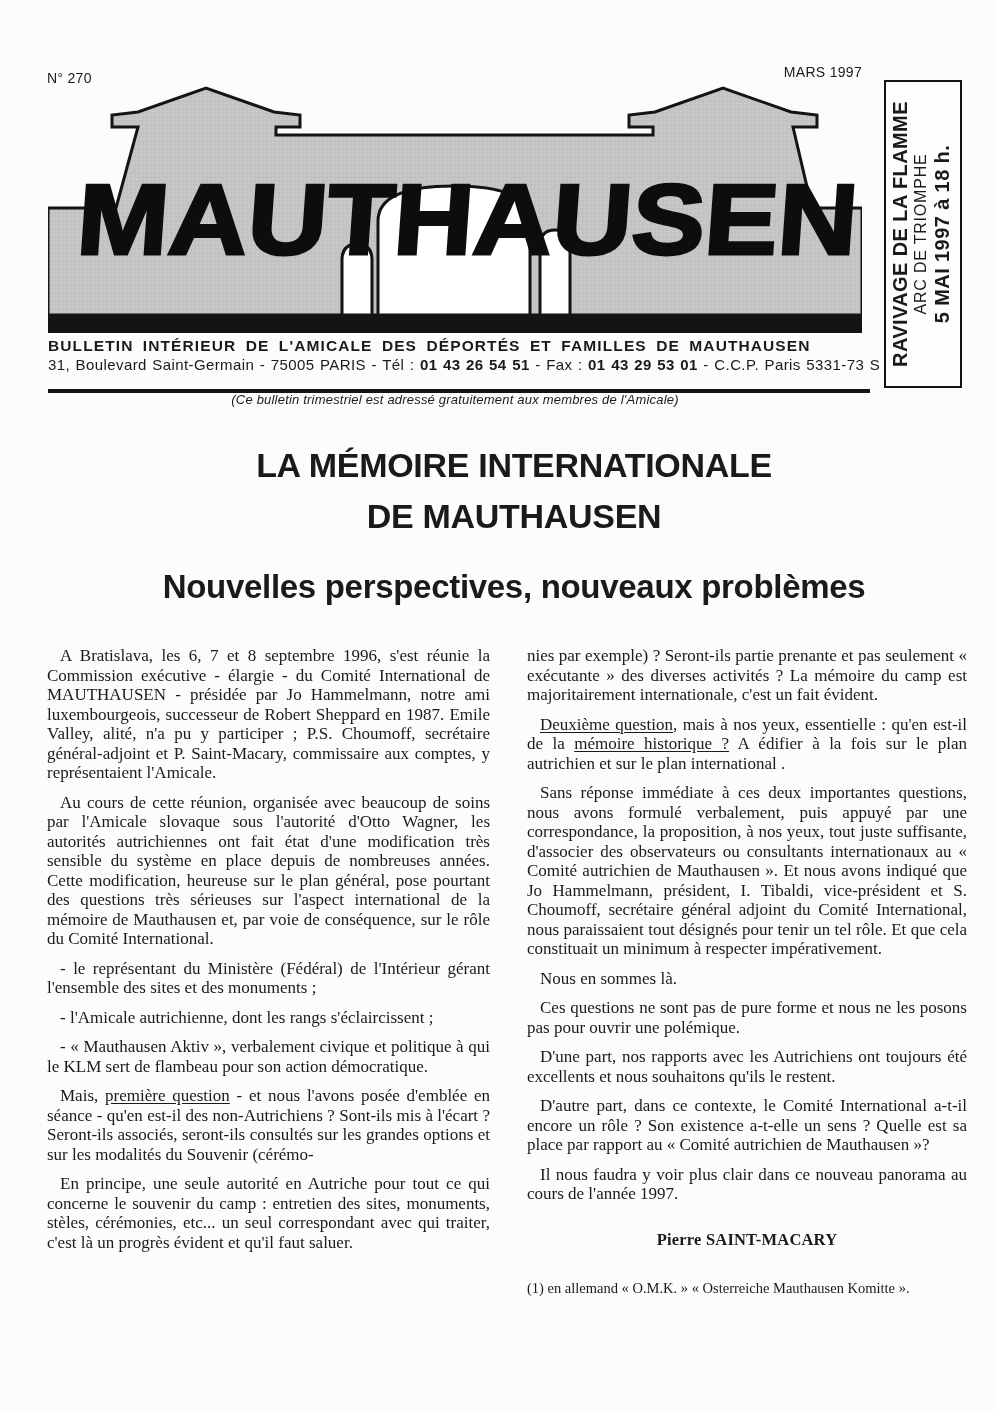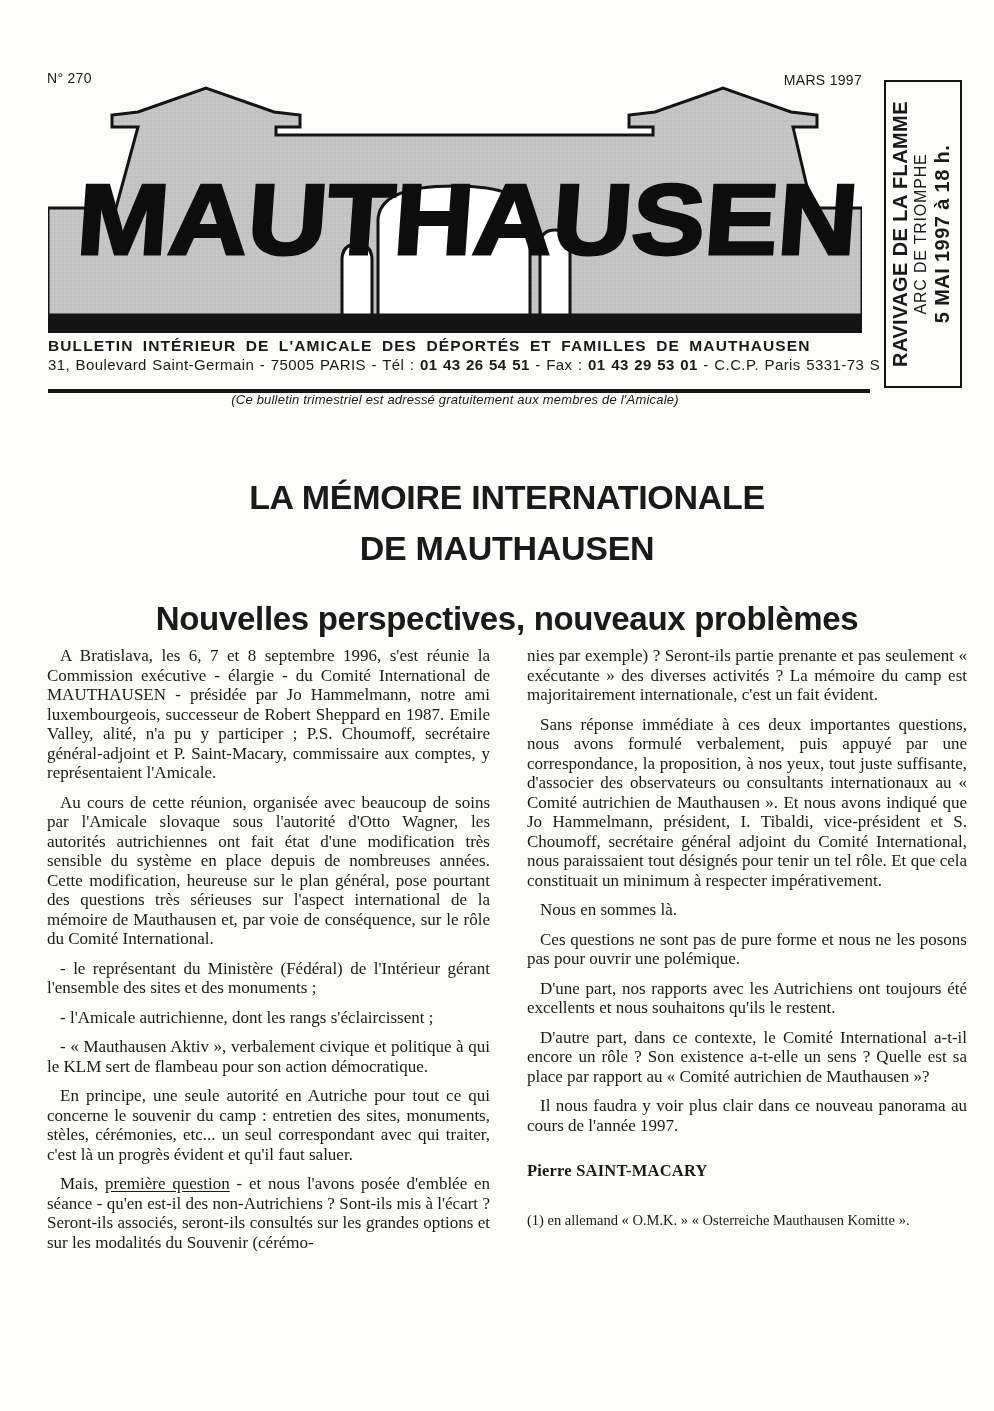--- a/index.html
+++ b/index.html
@@ -5,21 +5,21 @@
   html,body{margin:0;padding:0;}
   body{
     width:994px;height:1411px;position:relative;
     background:#fcfcfa;color:#1a1a1a;
     font-family:"Liberation Serif",serif;
     overflow:hidden;
   }
   .abs{position:absolute;}
   
   .issue-no{left:47px;top:70px;font:14px "Liberation Sans",sans-serif;letter-spacing:.3px;}
-  .date{left:768px;top:72px;width:94px;text-align:right;font:14px "Liberation Sans",sans-serif;letter-spacing:.3px;}
+  .date{left:768px;top:64px;width:94px;text-align:right;font:14px "Liberation Sans",sans-serif;letter-spacing:.3px;}
   
   .masthead{left:48px;top:86px;width:814px;height:247px;}
   
   .flame-box{
     left:884px;top:80px;width:78px;height:308px;
     border:2px solid #141414;box-sizing:border-box;background:#fdfdfc;
   }
   .flame-rotor{
     position:absolute;left:0;top:0;width:304px;height:70px;
     transform-origin:top left;
@@ -39,31 +39,31 @@
   .address-line{
     left:48px;top:356px;width:814px;
     font:15px "Liberation Sans",sans-serif;letter-spacing:.4px;word-spacing:1px;white-space:nowrap;
   }
   .note-line{
     left:48px;top:392px;width:814px;text-align:center;
     font:italic 13px "Liberation Sans",sans-serif;letter-spacing:.2px;
   }
   .thick-rule{left:48px;top:389px;width:822px;height:4px;background:#141414;}
   
-  .title-block{left:47px;top:448px;width:920px;text-align:center;font-family:"Liberation Sans",sans-serif;margin-top:32px;}
+  .title-block{left:54px;top:448px;width:920px;text-align:center;font-family:"Liberation Sans",sans-serif;}
   .title-l1{font-size:34px;font-weight:bold;letter-spacing:-.3px;line-height:1.0;}
   .title-l2{font-size:34px;font-weight:bold;letter-spacing:-.3px;line-height:1.0;margin-top:17px;}
   .subtitle{font-size:33px;font-weight:bold;letter-spacing:-.3px;margin-top:35px;}
   
   .col{font-size:17px;line-height:19.5px;text-align:justify;}
   .col-left{left:47px;top:636px;width:443px;}
   .col-right{left:527px;top:636px;width:440px;}
   .para{margin:10px 0 8px 0;text-indent:13px;}
   .u{text-decoration:underline;text-underline-offset:2px;}
-  .signature{margin-top:26px;text-align:left;font-weight:bold;font-size:16.5px;letter-spacing:.2px;}
+  .signature{margin-top:26px;text-align:center;font-weight:bold;font-size:16.5px;letter-spacing:.2px;}
   .footnote{margin-top:30px;font-size:14.5px;text-indent:0;}
 </style>
 </head>
 <body>
 
 <div class="abs issue-no">N° 270</div>
 <div class="abs date">MARS 1997</div>
 
 <svg class="abs masthead" viewBox="0 0 814 247" xmlns="http://www.w3.org/2000/svg">
   <defs>
@@ -108,26 +108,27 @@
   <div class="title-l2">DE MAUTHAUSEN</div>
   <div class="subtitle">Nouvelles perspectives, nouveaux problèmes</div>
 </div>
 
 <div class="abs col col-left">
   <p class="para">A Bratislava, les 6, 7 et 8 septembre 1996, s'est réunie la Commission exécutive - élargie - du Comité International de MAUTHAUSEN - présidée par Jo Hammelmann, notre ami luxembourgeois, successeur de Robert Sheppard en 1987. Emile Valley, alité, n'a pu y participer ; P.S. Choumoff, secrétaire général-adjoint et P. Saint-Macary, commissaire aux comptes, y représentaient l'Amicale.</p>
   <p class="para">Au cours de cette réunion, organisée avec beaucoup de soins par l'Amicale slovaque sous l'autorité d'Otto Wagner, les autorités autrichiennes ont fait état d'une modification très sensible du système en place depuis de nombreuses années. Cette modification, heureuse sur le plan général, pose pourtant des questions très sérieuses sur l'aspect international de la mémoire de Mauthausen et, par voie de conséquence, sur le rôle du Comité International.</p>
   <p class="para">- le représentant du Ministère (Fédéral) de l'Intérieur gérant l'ensemble des sites et des monuments ;</p>
   <p class="para">- l'Amicale autrichienne, dont les rangs s'éclaircissent ;</p>
   <p class="para">- « Mauthausen Aktiv », verbalement civique et politique à qui le KLM sert de flambeau pour son action démocratique.</p>
+  <p class="para"><span>Mais, </span><span class="u">première question</span><span> - et nous l'avons posée d'emblée en séance - qu'en est-il des non-Autrichiens ? Sont-ils mis à l'écart ? Seront-ils associés, seront-ils consultés sur les grandes options et sur les modalités du Souvenir (cérémo-</span></p>
   <p class="para">En principe, une seule autorité en Autriche pour tout ce qui concerne le souvenir du camp : entretien des sites, monuments, stèles, cérémonies, etc... un seul correspondant avec qui traiter, c'est là un progrès évident et qu'il faut saluer.</p>
-  <p class="para"><span>Mais, </span><span class="u">première question</span><span> - et nous l'avons posée d'emblée en séance - qu'en est-il des non-Autrichiens ? Sont-ils mis à l'écart ? Seront-ils associés, seront-ils consultés sur les grandes options et sur les modalités du Souvenir (cérémo-</span></p>
 </div>
 
 <div class="abs col col-right">
   <p class="para" style="text-indent:0;font-family:Liberation Serif, serif;">nies par exemple) ? Seront-ils partie prenante et pas seulement « exécutante » des diverses activités ? La mémoire du camp est majoritairement internationale, c'est un fait évident.</p>
+  <p class="para"><span class="u">Deuxième question</span><span>, mais à nos yeux, essentielle : qu'en est-il de la </span><span class="u">mémoire historique ?</span><span> A édifier à la fois sur le plan autrichien et sur le plan international .</span></p>
   <p class="para">Sans réponse immédiate à ces deux importantes questions, nous avons formulé verbalement, puis appuyé par une correspondance, la proposition, à nos yeux, tout juste suffisante, d'associer des observateurs ou consultants internationaux au « Comité autrichien de Mauthausen ». Et nous avons indiqué que Jo Hammelmann, président, I. Tibaldi, vice-président et S. Choumoff, secrétaire général adjoint du Comité International, nous paraissaient tout désignés pour tenir un tel rôle. Et que cela constituait un minimum à respecter impérativement.</p>
   <p class="para">Nous en sommes là.</p>
   <p class="para">Ces questions ne sont pas de pure forme et nous ne les posons pas pour ouvrir une polémique.</p>
   <p class="para">D'une part, nos rapports avec les Autrichiens ont toujours été excellents et nous souhaitons qu'ils le restent.</p>
   <p class="para">D'autre part, dans ce contexte, le Comité International a-t-il encore un rôle ? Son existence a-t-elle un sens ? Quelle est sa place par rapport au « Comité autrichien de Mauthausen »?</p>
   <p class="para">Il nous faudra y voir plus clair dans ce nouveau panorama au cours de l'année 1997.</p>
   <div class="signature">Pierre SAINT-MACARY</div>
   <div class="footnote">(1) en allemand « O.M.K. » « Osterreiche Mauthausen Komitte ».</div>
 </div>
 

